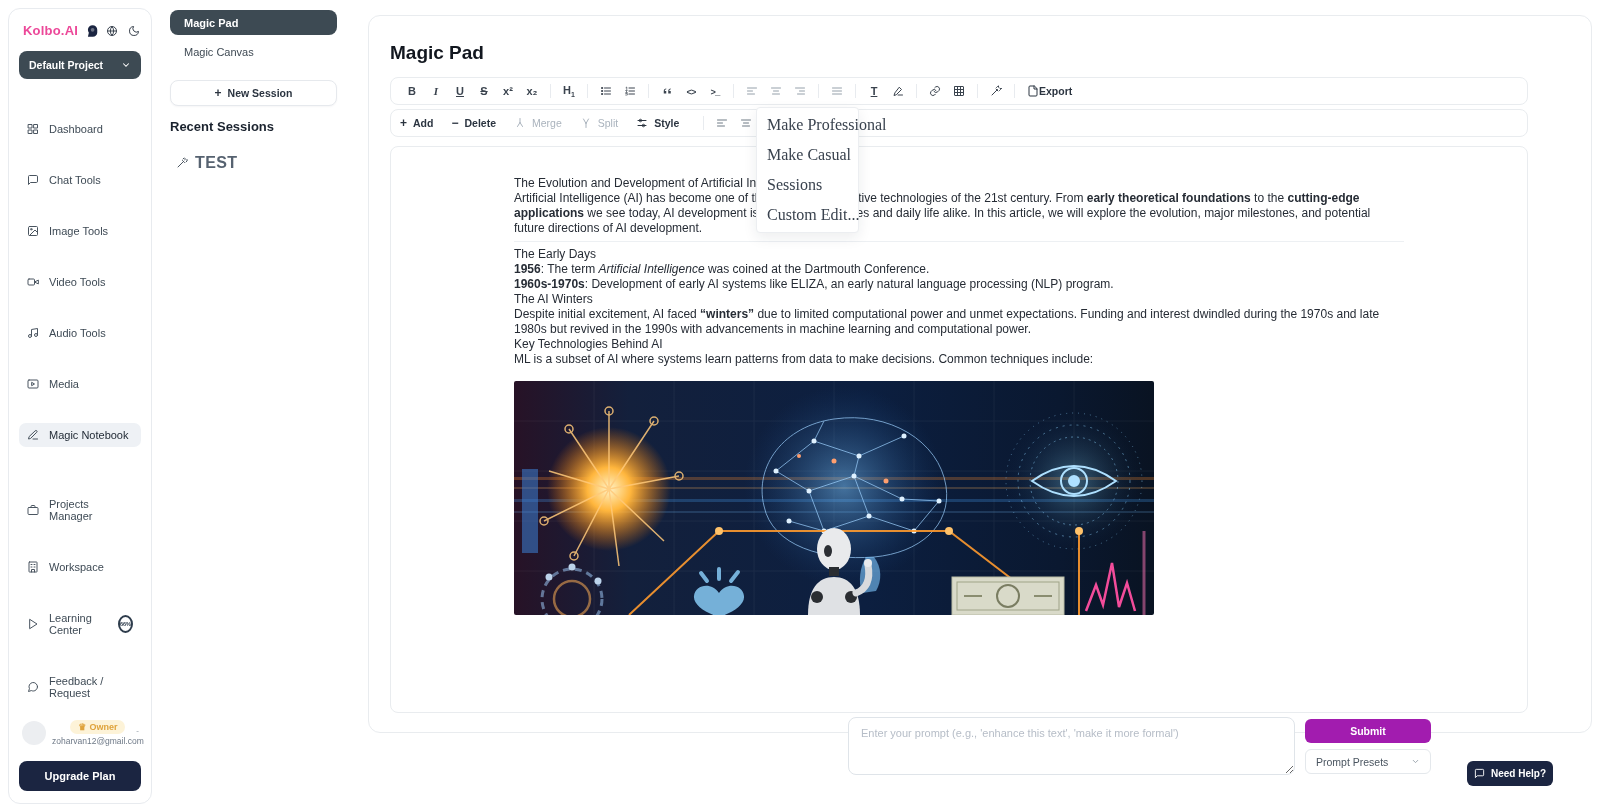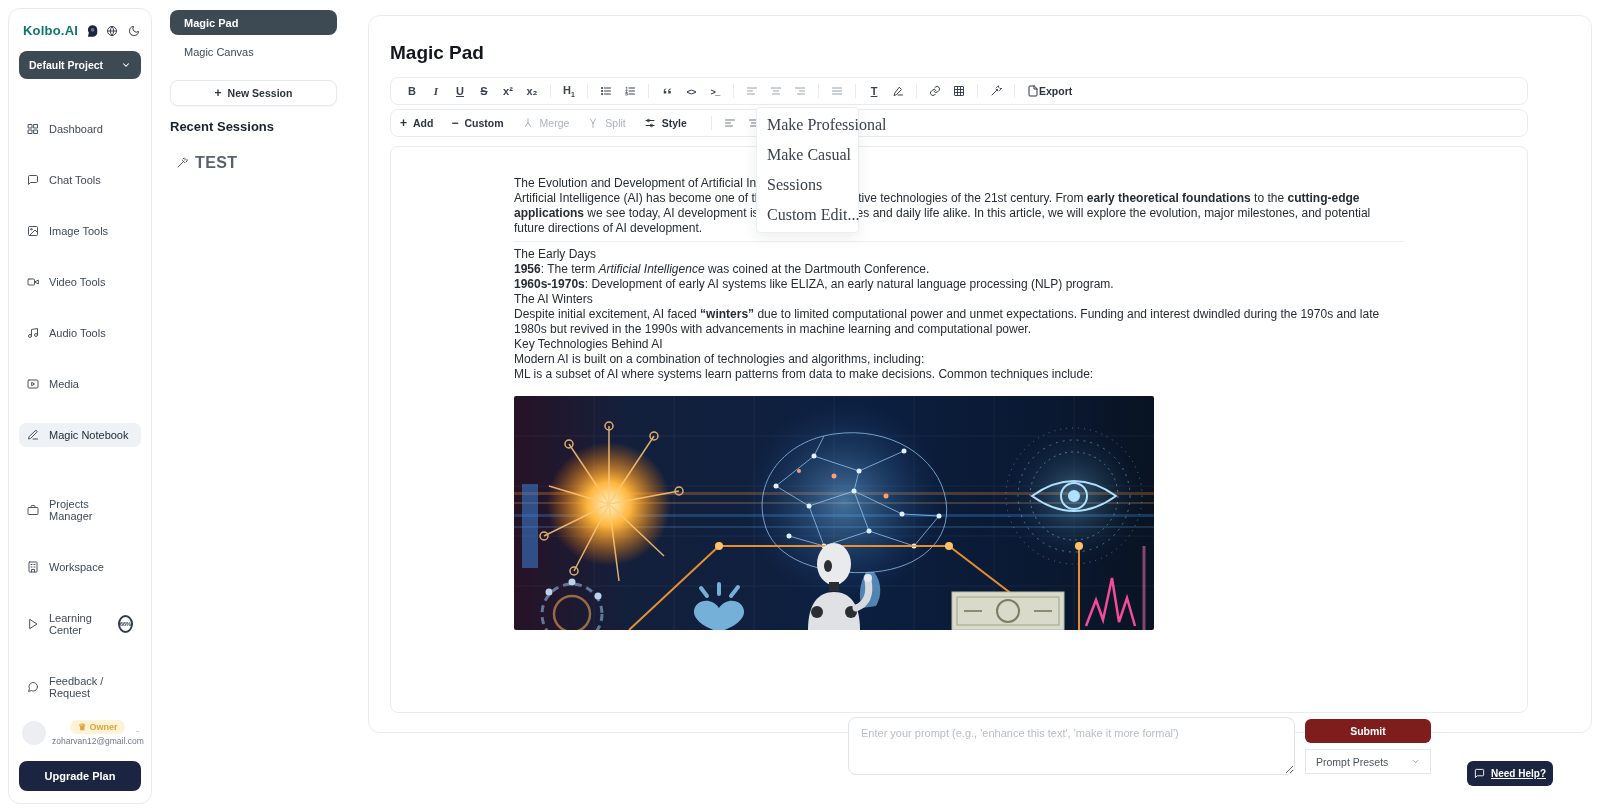--- a/index.html
+++ b/index.html
@@ -5,21 +5,21 @@
   * { margin:0; padding:0; box-sizing:border-box; }
   html,body { width:1600px; height:812px; }
   body { position:relative; background:#fff; font-family:"Liberation Sans",sans-serif; color:#2a323c; overflow:hidden; }
   .ic svg { display:block; }
   .mono { font-family:"Liberation Mono",monospace; font-size:9px; font-weight:700; letter-spacing:-1px; }
 
   
   .sidebar { position:absolute; left:8px; top:8px; width:144px; height:796px; background:#fff;
              border:1px solid #e8ebef; border-radius:12px; padding:14px 10px 12px; display:flex; flex-direction:column; }
   .logo-row { display:flex; align-items:center; gap:7px; padding-left:4px; }
-  .brand { font-size:13px; font-weight:800; color:#0f766e; letter-spacing:.2px; }
+  .brand { font-size:13px; font-weight:800; color:#ec4899; letter-spacing:.2px; }
   .logo-row .mini { color:#39424e; }
   .proj-btn { margin-top:13px; width:100%; background:#3d4a53; color:#fff; border:none; border-radius:8px;
               padding:8px 10px; font:700 10.5px "Liberation Sans",sans-serif; display:flex; align-items:center;
               justify-content:space-between; cursor:pointer; }
   .nav { margin-top:14px; display:flex; flex-direction:column; gap:3px; }
   .nav-item { display:flex; align-items:center; gap:9px; padding:6px 8px; border-radius:7px; font-size:11px;
               color:#3e4a55; cursor:pointer;margin-top:24px; }
   .nav-item .ic { width:13px; color:#4a5560; flex:0 0 13px; }
   .nav-item.active { background:#eef1f5; color:#232c37; }
   .sb-spacer { flex:1; }
@@ -83,30 +83,30 @@
   
   .dropdown { position:absolute; left:387px; top:91px; width:103px; background:#fff; border:1px solid #eceef1;
               border-radius:4px; box-shadow:0 5px 14px rgba(25,35,55,.08); z-index:6; padding:2px 0; }
   .dd-item { padding:6px 10px; font-size:16px; color:#39424e; cursor:pointer; white-space:nowrap;font-family:Liberation Serif, serif; }
 
   
   .prompt-ta { position:absolute; left:848px; top:717px; width:447px; height:58px; border:1px solid #dfe4e9;
                border-radius:8px; padding:9px 12px; font:11px "Liberation Sans",sans-serif; color:#39424e;
                resize:both; background:#fff; z-index:7; }
   .prompt-ta::placeholder { color:#b6bdc7; }
-  .submit-btn { position:absolute; left:1305px; top:719px; width:126px; height:24px; background:#7f1d1d; color:#fff;
+  .submit-btn { position:absolute; left:1305px; top:719px; width:126px; height:24px; background:#a21caf; color:#fff;
                 border:none; border-radius:6px; font:700 10.5px "Liberation Sans",sans-serif; cursor:pointer; z-index:7; }
   .presets-btn { position:absolute; left:1305px; top:749px; width:126px; height:25px; background:#fff;
-                 border:1px solid #e4e8ec; border-radius:0; display:flex; align-items:center;
+                 border:1px solid #e4e8ec; border-radius:6px; display:flex; align-items:center;
                  justify-content:space-between; padding:0 10px; font:10.5px "Liberation Sans",sans-serif;
                  color:#4a5560; cursor:pointer; z-index:7; }
   .presets-btn .ic { color:#9aa3ad; }
   .help-btn { position:absolute; left:1467px; top:761px; width:86px; height:25px; background:#1b2541; color:#fff;
               border:none; border-radius:6px; display:flex; align-items:center; justify-content:center; gap:6px;
-              font:700 10px "Liberation Sans",sans-serif; cursor:pointer; z-index:8;text-decoration:underline; }
+              font:700 10px "Liberation Sans",sans-serif; cursor:pointer; z-index:8; }
 </style>
 </head>
 <body>
 
 <aside class="sidebar">
   <div class="logo-row">
     <span class="brand">Kolbo.AI</span>
     <span class="ic">
         <svg viewBox="0 0 24 24" width="14" height="14" fill="#1b2541">
           <path d="M13 2a8 8 0 0 0-8 8c0 1.8.6 3.4 1.6 4.8L5 22h8.5a7.5 7.5 0 0 0 7.5-7.5V10a8 8 0 0 0-8-8z"></path>
@@ -414,21 +414,21 @@
         <span>Export</span>
       </button>
     </div>
   <div class="toolbar" id="tb2">
       <button class="tb2-action">
         <span class="ic"><span style="font-size:12px;font-weight:600">+</span></span>
         <span>Add</span>
       </button>
       <button class="tb2-action">
         <span class="ic"><span style="font-size:12px;font-weight:600">−</span></span>
-        <span>Custom</span>
+        <span>Delete</span>
       </button>
       <button class="tb2-action disabled">
         <span class="ic">
           <svg viewBox="0 0 24 24" width="12" height="12" fill="none" stroke="currentColor" stroke-width="2" stroke-linecap="round" stroke-linejoin="round">
             <path d="M12 3v8M12 11l-5 8M12 11l5 8"></path>
           </svg>
         </span>
         <span>Merge</span>
       </button>
       <button class="tb2-action disabled">
@@ -476,21 +476,20 @@
   <div class="editor">
     <div id="doc">
         <p class="doc-p"><span class="">The Evolution and Development of Artificial Intelligence</span></p>
         <p class="doc-p hr"><span class="">Artificial Intelligence (AI) has become one of the most transformative technologies of the 21st century. From </span><span class="r-b">early theoretical foundations</span><span class=""> to the </span><span class="r-b">cutting-edge applications</span><span class=""> we see today, AI development is reshaping industries and daily life alike. In this article, we will explore the evolution, major milestones, and potential future directions of AI development.</span></p>
         <p class="doc-p"><span class="">The Early Days</span></p>
         <p class="doc-p"><span class="r-b">1956</span><span class="">: The term </span><span class="r-i">Artificial Intelligence</span><span class=""> was coined at the Dartmouth Conference.</span></p>
         <p class="doc-p"><span class="r-b">1960s-1970s</span><span class="">: Development of early AI systems like ELIZA, an early natural language processing (NLP) program.</span></p>
         <p class="doc-p"><span class="">The AI Winters</span></p>
         <p class="doc-p"><span class="">Despite initial excitement, AI faced </span><span class="r-b">“winters”</span><span class=""> due to limited computational power and unmet expectations. Funding and interest dwindled during the 1970s and late 1980s but revived in the 1990s with advancements in machine learning and computational power.</span></p>
         <p class="doc-p"><span class="">Key Technologies Behind AI</span></p>
-        <p class="doc-p"><span class="">Modern AI is built on a combination of technologies and algorithms, including:</span></p>
         <p class="doc-p"><span class="">ML is a subset of AI where systems learn patterns from data to make decisions. Common techniques include:</span></p>
       </div>
     <figure class="artwork">
       <svg viewBox="0 0 640 234" width="640" height="234" preserveAspectRatio="none">
         <defs>
           <linearGradient id="bgg" x1="0" y1="0" x2="1" y2="0">
             <stop offset="0" stop-color="#271226"></stop>
               <stop offset=".18" stop-color="#13203c"></stop>
             <stop offset=".55" stop-color="#0c1f40"></stop>
               <stop offset=".85" stop-color="#0a1830"></stop>

